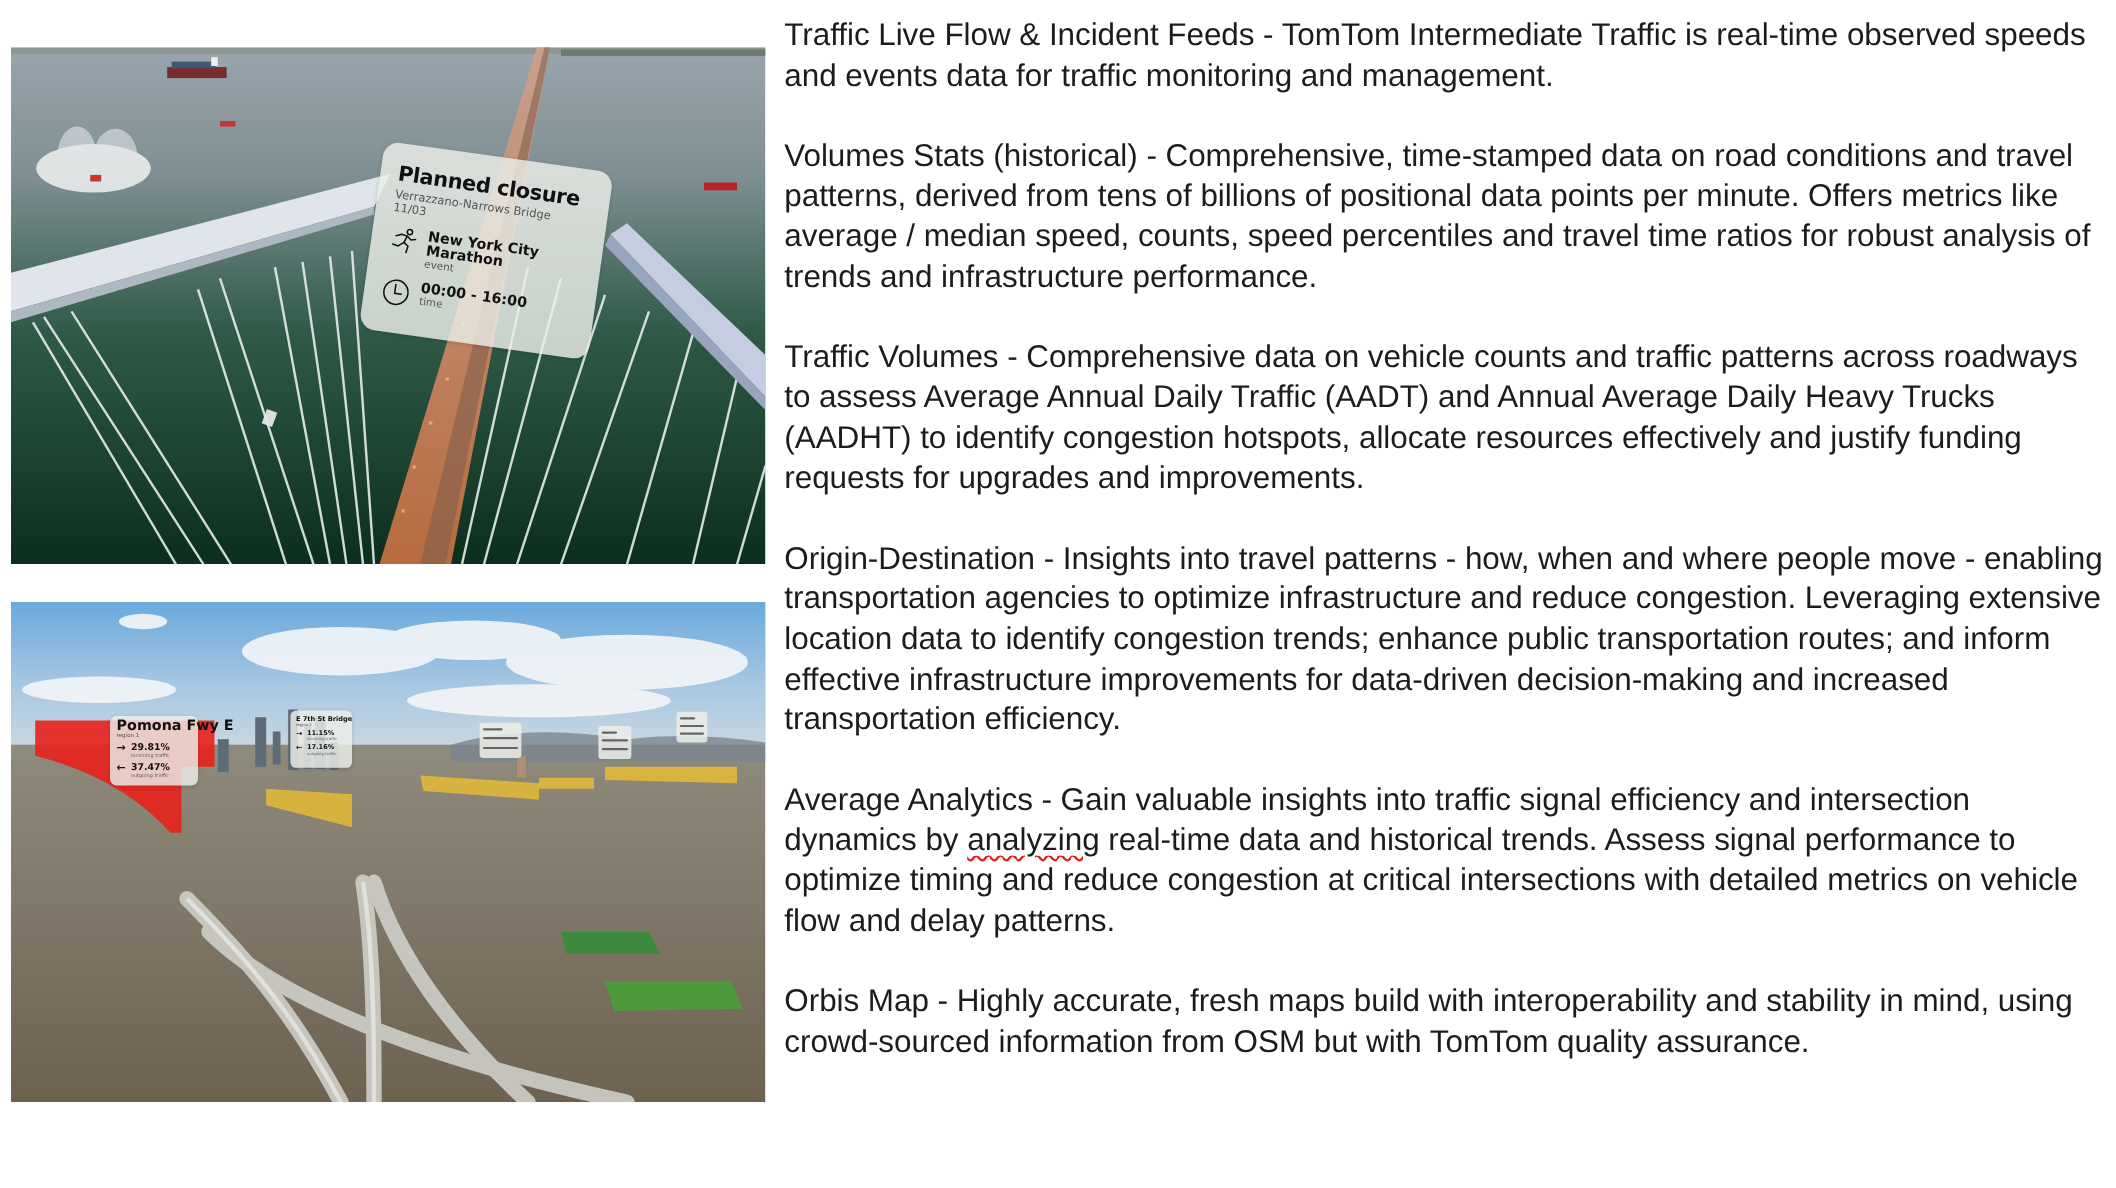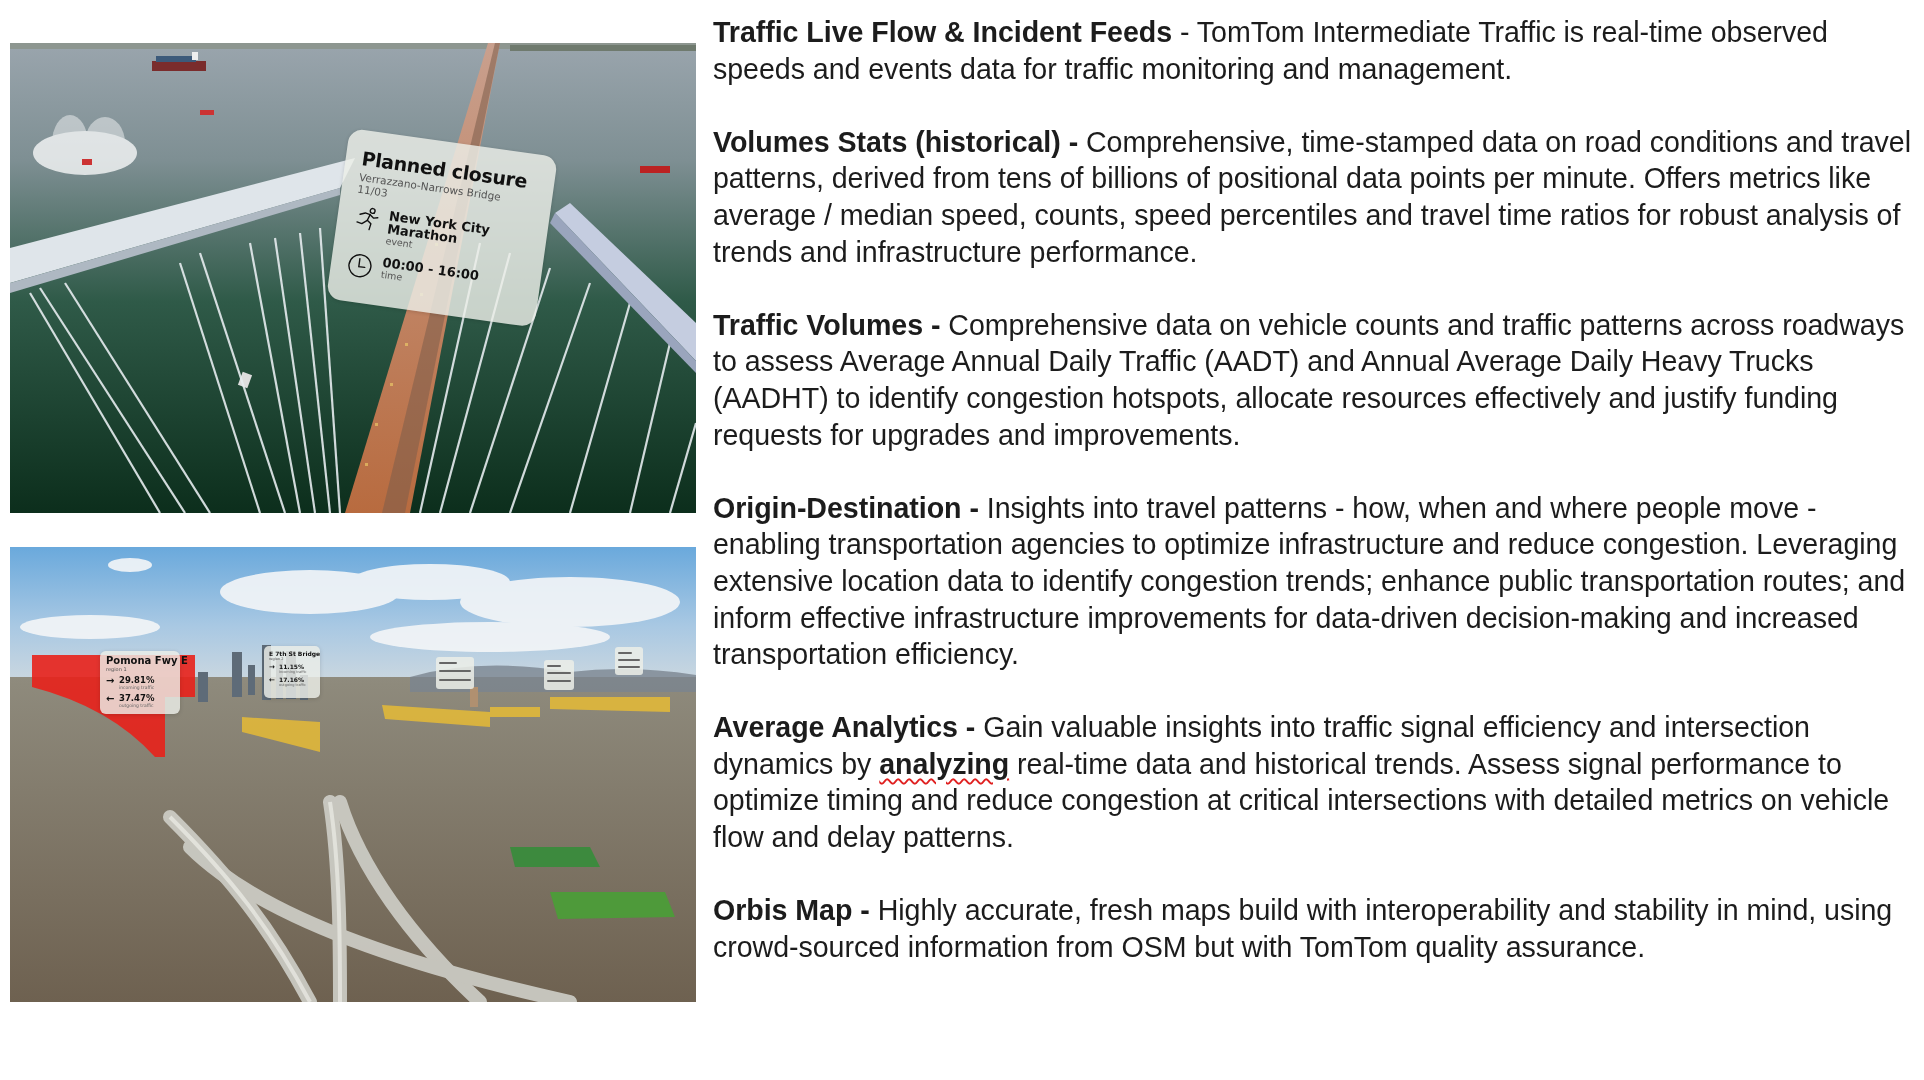--- a/index.html
+++ b/index.html
@@ -94,21 +94,21 @@
     .tcard .t-row { display: flex; align-items: flex-start; }
     .tcard .arrow { font-weight: bold; }
     .tcard .pct { font-weight: bold; }
     .tcard .pl { color: #666; }
 
     #card-pomona {
       left: 90px; top: 104px; width: 80px; height: 63px;
       border-radius: 6px;
       padding: 5px 6px;
     }
-    #card-pomona .t-title { font-size: 10px; line-height: 10px; }
+    #card-pomona .t-title { font-size: 13px; line-height: 10px; }
     #card-pomona .t-region { font-size: 5px; line-height: 6px; }
     #card-pomona .t-row { margin-top: 4px; }
     #card-pomona .arrow { font-size: 10px; width: 13px; line-height: 10px; }
     #card-pomona .pct { font-size: 8.5px; line-height: 9px; }
     #card-pomona .pl { font-size: 4.5px; line-height: 5px; }
 
     #card-e7th {
       left: 254px; top: 99px; width: 56px; height: 52px;
       border-radius: 5px;
       padding: 4px 5px;
@@ -137,26 +137,25 @@
       top: 14px;
       width: 1200px;
       font-size: 28.6px;
       line-height: 36.6px;
       color: #1c1c1c;
       letter-spacing: -0.05px;
     }
     .para {
       margin: 0 0 36.6px 0;
     }
-    .para b { font-weight: bold; }
+    .para b { font-weight: normal; }
     .spell {
       text-decoration: underline wavy #e02020;
       text-decoration-thickness: 1.5px;
       text-underline-offset: 4px;
-      font-weight: bold;
     }
   </style>
 </head>
 <body>
 
 <div id="photo-bridge" class="photo">
   <svg width="686" height="470" viewBox="0 0 686 470">
     <defs>
       <linearGradient id="water" x1="0" y1="0" x2="0" y2="1">
         <stop offset="0" stop-color="#9aa5ad"></stop>

